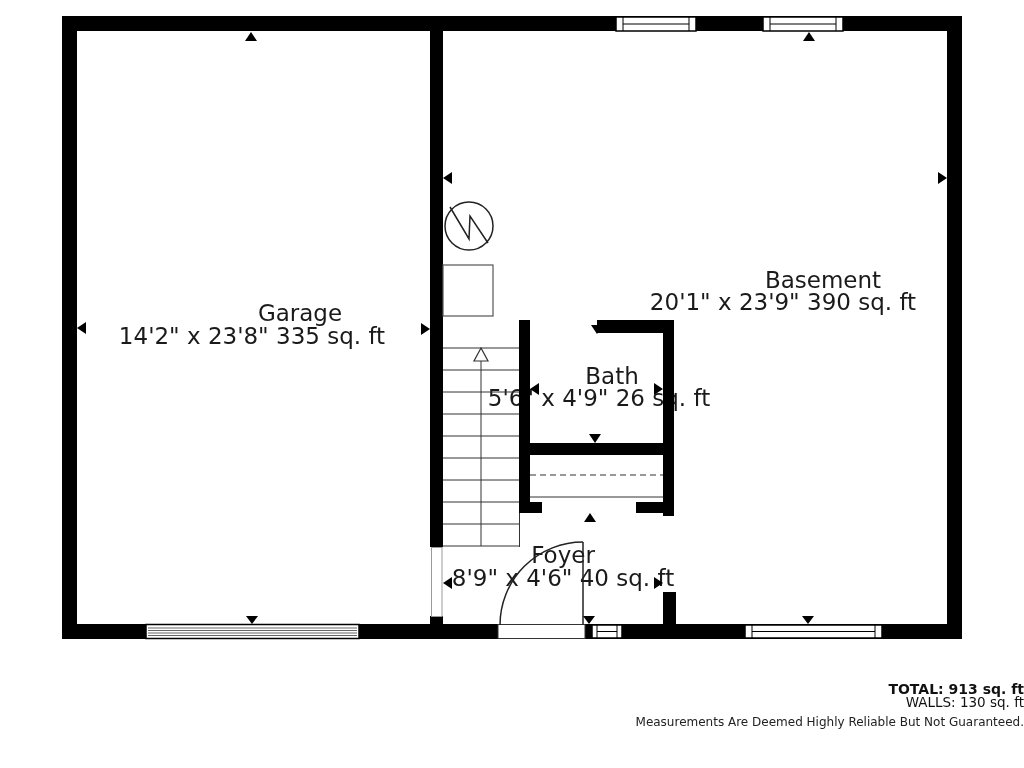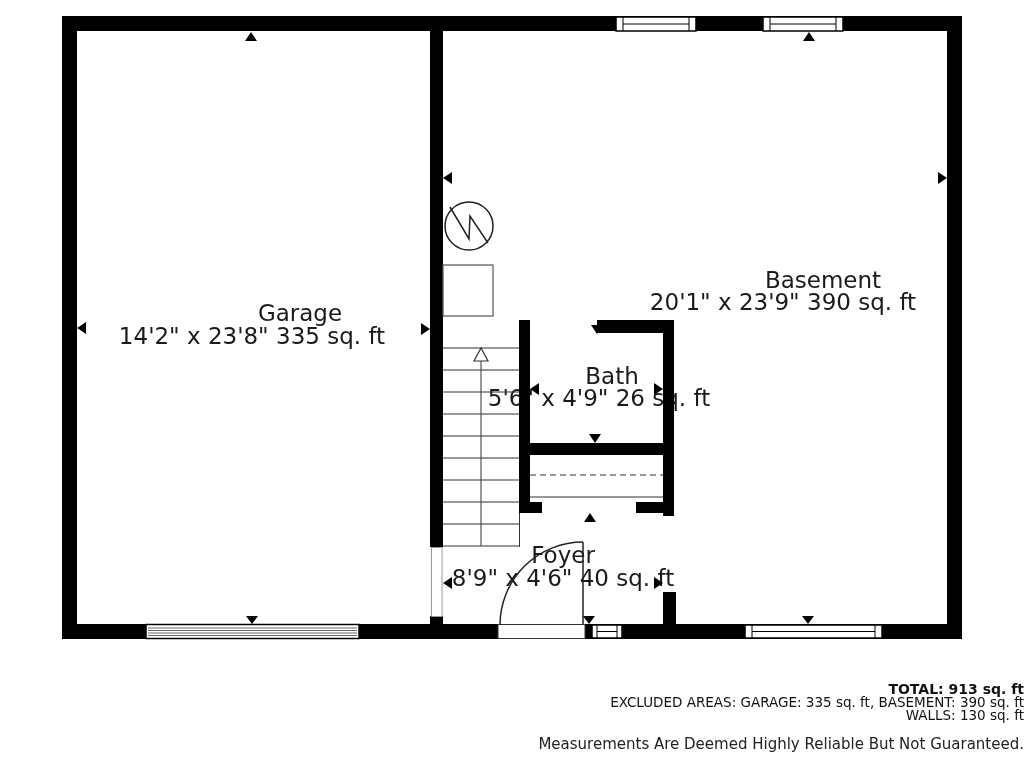--- a/index.html
+++ b/index.html
@@ -11,21 +11,21 @@
   .labels{position:absolute;left:0;top:0;width:1024px;height:768px;z-index:1;}
   .room-label{
     position:absolute;transform:translate(-50%,-50%);
     white-space:nowrap;color:#1a1a1a;font-size:23px;line-height:1.05;text-align:center;
   }
   .footer{
     position:absolute;left:0;right:0;top:683px;z-index:3;text-align:right;color:#111;
   }
   .footer .line{font-size:13.5px;line-height:13.2px;}
   .footer .line.total{font-weight:bold;font-size:14px;}
-  .footer .disclaimer{font-size:15px;line-height:11px;margin-top:16px;color:#222;}
+  .footer .disclaimer{font-size:12px;line-height:11px;margin-top:8px;color:#222;}
 </style>
 </head>
 <body>
 
 <div class="page">
 
   <div class="labels">
     <div class="room-label" style="left:252px;top:313px;margin-left:48px;">Garage</div>
     <div class="room-label" style="left:252px;top:336px;">14'2" x 23'8" 335 sq. ft</div>
 
@@ -125,18 +125,17 @@
       <polygon points="452,577 452,589 443,583"></polygon>
       <polygon points="654,577 654,589 663,583"></polygon>
       <polygon points="583,616 595,616 589,624"></polygon>
       <polygon points="246,616 258,616 252,624"></polygon>
       <polygon points="802,616 814,616 808,624"></polygon>
     </g>
   </svg>
 
   <div class="footer">
     <div class="line total">TOTAL: 913 sq. ft</div>
-    <div class="line">EXCLUDED AREAS: GARAGE: 335 sq. ft, BASEMENT: 390 sq. ft</div>
     <div class="line">WALLS: 130 sq. ft</div>
     <div class="disclaimer">Measurements Are Deemed Highly Reliable But Not Guaranteed.</div>
   </div>
 
 </div>
 
 </body></html>

